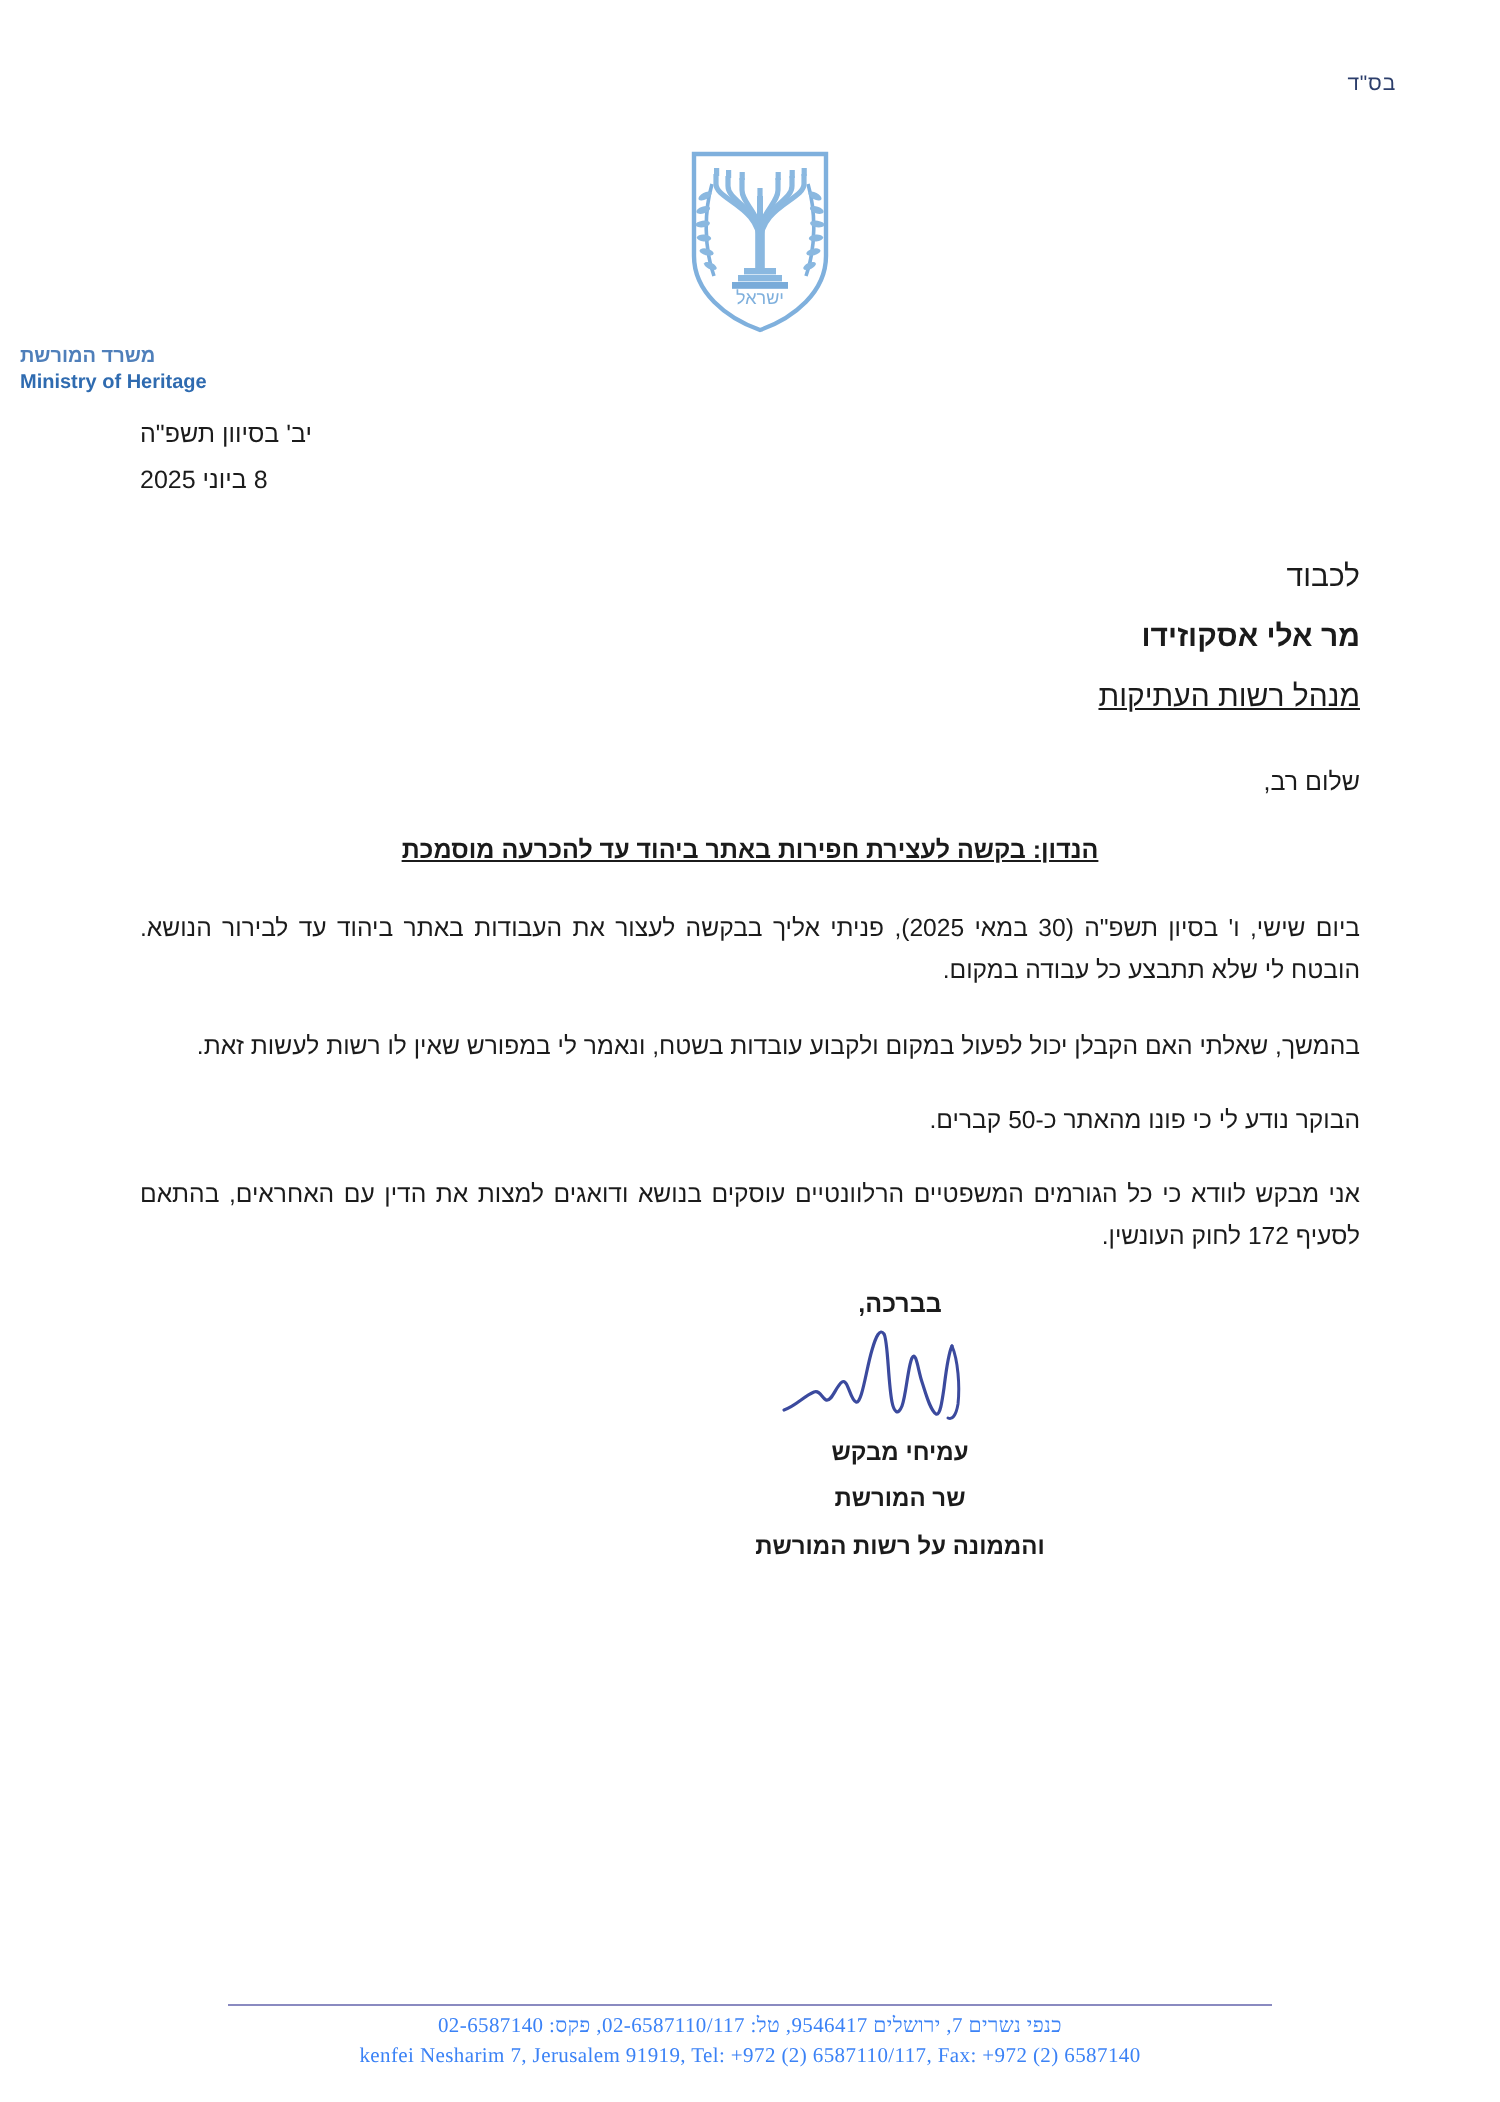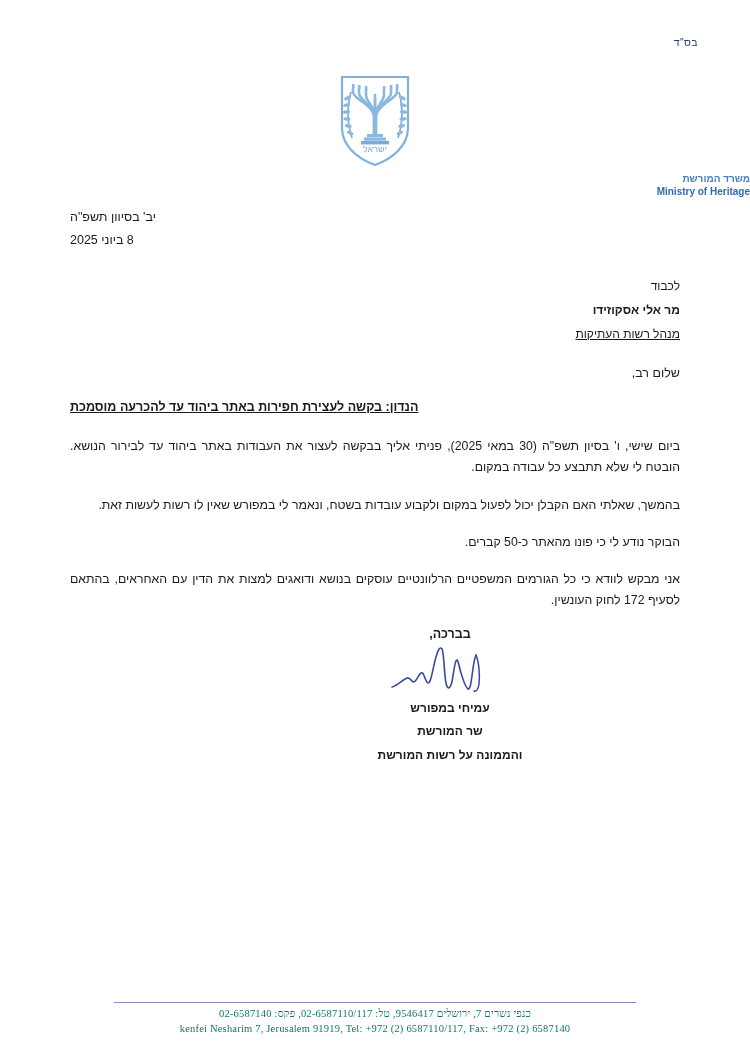--- a/index.html
+++ b/index.html
@@ -26,23 +26,23 @@
     right: 52px;
     font-size: 10.5px;
     color: #2c3e6b;
     letter-spacing: .4px;
   }
 
   
   .letterhead {
     position: absolute;
     top: 72px;
-    left: 0;
+    left: 10px;
     right: 0;
-    text-align: right;
+    text-align: left;
   }
   .emblem {
     display: block;
     margin: 0 auto;
     width: 78px;
     height: 96px;
   }
   .ministry-he {
     margin-top: 5px;
     font-size: 10px;
@@ -72,36 +72,36 @@
     text-align: left;
     font-size: 12.5px;
     line-height: 1.85;
     color: #1b1b1b;
     margin-bottom: 22px;
   }
   .date-line { direction: rtl; unicode-bidi: isolate; }
 
   .addressee {
     text-align: right;
-    font-size: 12px;
+    font-size: 15px;
     line-height: 2.0;
     margin-bottom: 20px;
   }
   .addressee .to { font-weight: 400; }
   .addressee .name { font-weight: 700; }
   .addressee .role { text-decoration: underline; }
 
   .greeting {
     text-align: right;
     font-size: 12.5px;
     margin-bottom: 20px;
   }
 
   .subject {
-    text-align: left;
+    text-align: center;
     font-size: 12.5px;
     font-weight: 700;
     text-decoration: underline;
     margin-bottom: 22px;
   }
 
   p.para {
     margin: 0 0 16px 0;
     font-size: 12.3px;
     line-height: 1.72;
@@ -149,21 +149,21 @@
     line-height: 1.95;
   }
 
   
   .footer {
     position: absolute;
     bottom: 14px;
     left: 40px;
     right: 40px;
     text-align: center;
-    color: #0f766e;
+    color: #3b82f6;
     margin-top: 44px;
   }
   .footer-rule {
     height: 0;
     border-top: 1px solid #8a8ac0;
     width: 78%;
     margin: 0 auto 3px auto;
   }
   .footer-he {
     direction: rtl;
@@ -266,21 +266,21 @@
       <div class="sign-inner">
         <div class="regards">בברכה,</div>
         <svg class="sig-svg" viewBox="0 0 120 52" aria-hidden="true">
           <path d="M2 44 C8 42 12 37 17 35 C20 34 21 38 23 39 C26 40 28 32 31 30
                    C34 28 35 39 38 40 C41 41 43 24 46 14 C48 7 50 3 52 6
                    C54 9 54 30 56 40 C57 45 59 47 61 42 C63 37 64 22 66 18
                    C68 14 69 24 71 30 C73 36 75 44 78 46
                    C80 47 81 40 82 33 C83 25 84 16 86 12" stroke="#3b4a9e" stroke-width="1.6" fill="none" stroke-linecap="round" stroke-linejoin="round"></path>
           <path d="M86 12 C89 19 90 32 89 41 C88 47 86 49 84 48" stroke="#3b4a9e" stroke-width="1.5" fill="none" stroke-linecap="round"></path>
         </svg>
-        <div class="sig-name">עמיחי במפורש</div>
+        <div class="sig-name">עמיחי מבקש</div>
         <div class="sig-title">שר המורשת</div>
         <div class="sig-title2">והממונה על רשות המורשת</div>
       </div>
     </div>
 
   </div>
 
   <div class="footer">
     <div class="footer-rule"></div>
     <div class="footer-he">כנפי נשרים 7, ירושלים 9546417,  טל: 02-6587110/117, פקס: 02-6587140</div>

